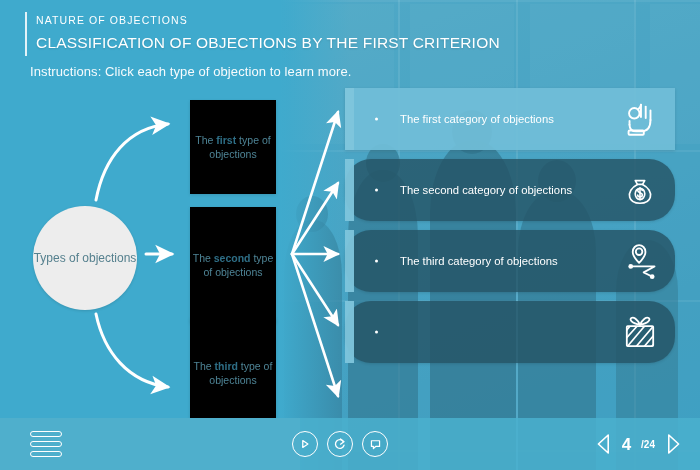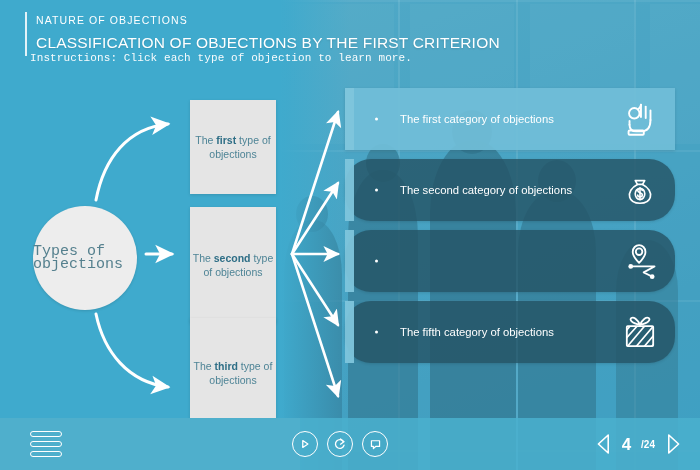--- a/index.html
+++ b/index.html
@@ -30,30 +30,30 @@
   
   .header{position:absolute;left:0;top:0;width:633px;height:86px;}
   .header-tint{position:absolute;left:0;top:0;width:300px;height:86px;
     background:linear-gradient(to right,#3FAACD 62%,rgba(63,170,205,0) 100%);}
   .title-rule{position:absolute;left:25px;top:12px;width:2px;height:44px;background:rgba(255,255,255,.85);}
   .eyebrow{position:absolute;left:36px;top:14px;color:#fff;font-size:10.5px;
     letter-spacing:1.1px;font-weight:400;white-space:nowrap;}
   .main-title{position:absolute;left:36px;top:34px;color:#fff;font-size:15.5px;
     font-weight:normal;letter-spacing:.2px;white-space:nowrap;
     text-shadow:0 1px 2px rgba(0,0,0,.14);}
-  .instructions{position:absolute;left:30px;top:52px;color:#fff;font-size:11px;
-    letter-spacing:.1px;white-space:nowrap;opacity:.96;font-family:Liberation Mono, monospace;}
+  .instructions{position:absolute;left:30px;top:64px;color:#fff;font-size:13px;
+    letter-spacing:.1px;white-space:nowrap;opacity:.96;}
 
   
   .circle{position:absolute;left:33px;top:206px;width:104px;height:104px;border-radius:50%;
     background:#EDEDED;box-shadow:0 1px 3px rgba(0,0,0,.13);
     display:flex;align-items:center;justify-content:center;}
-  .circle span{color:#55808E;font-size:15px;line-height:13px;text-align:left;font-family:Liberation Mono, monospace;}
-
-  .tbox{position:absolute;width:86px;background:#e5e5e5;
+  .circle span{color:#55808E;font-size:12px;line-height:13px;text-align:right;}
+
+  .tbox{position:absolute;width:86px;background:#000000;
     box-shadow:0 1px 3px rgba(0,0,0,.13);
     display:flex;align-items:center;justify-content:center;
     color:#4E8496;font-size:10.5px;line-height:14px;text-align:center;}
   .tbox b{color:#2E6E86;}
   #box1{left:190px;top:100px;height:94px;}
   #box2{left:190px;top:207px;height:116px;}
   #box3{left:190px;top:318px;height:110px;}
 
   .connectors{position:absolute;left:0;top:0;width:700px;height:470px;pointer-events:none;}
 
@@ -198,37 +198,37 @@
           <path d="M21 18.5 L21 32.5"></path>
           <path d="M23.6 21.6 C23.6 20.2 22.4 19.6 21 19.6 C19.3 19.6 18.4 20.6 18.4 21.8
                    C18.4 24.6 23.8 23.6 23.8 26.6 C23.8 28 22.6 29 21 29 C19.4 29 18.3 28.2 18.3 26.9"></path>
         </svg>
       </div>
     </div>
 
     <div class="row dim">
       <div class="row-edge"></div>
       <div class="bullet"></div>
+      <div class="row-label">The third category of objections</div>
       <div class="row-icon">
         <svg viewBox="0 0 44 44" width="40" height="40" fill="none" stroke="#fff" stroke-width="2" stroke-linecap="round" stroke-linejoin="round">
           <path d="M14 12 C14 7.6 17.4 4.5 21 4.5 C24.6 4.5 28 7.6 28 12
                    C28 17 21 24 21 24 C21 24 14 17 14 12 Z"></path>
           <circle cx="21" cy="11.8" r="3.6"></circle>
           <path d="M13 28 L38 28 L26 34.5 L34 38.5"></path>
           <circle cx="11.8" cy="28" r="2.6" fill="#fff" stroke="none"></circle>
           <circle cx="35.4" cy="39.2" r="2.6" fill="#fff" stroke="none"></circle>
         </svg>
       </div>
     </div>
 
 
     <div class="row dim">
       <div class="row-edge"></div>
       <div class="bullet"></div>
-      <div class="row-label">The fifth category of objections</div>
       <div class="row-icon">
         <svg viewBox="0 0 44 44" width="40" height="40" fill="none" stroke="#fff" stroke-width="2" stroke-linecap="round" stroke-linejoin="round">
           <defs>
             <clipPath id="giftclip">
                 <rect x="7.5" y="15.5" width="29" height="22"></rect>
               </clipPath>
           </defs>
           <path d="M22 14 C19 8 15 5 12.5 6.6 C10 8.2 12.6 12.4 22 14"></path>
           <path d="M22 14 C25 8 29 5 31.5 6.6 C34 8.2 31.4 12.4 22 14"></path>
           <rect x="7.5" y="15.5" width="29" height="22" rx="1"></rect>

